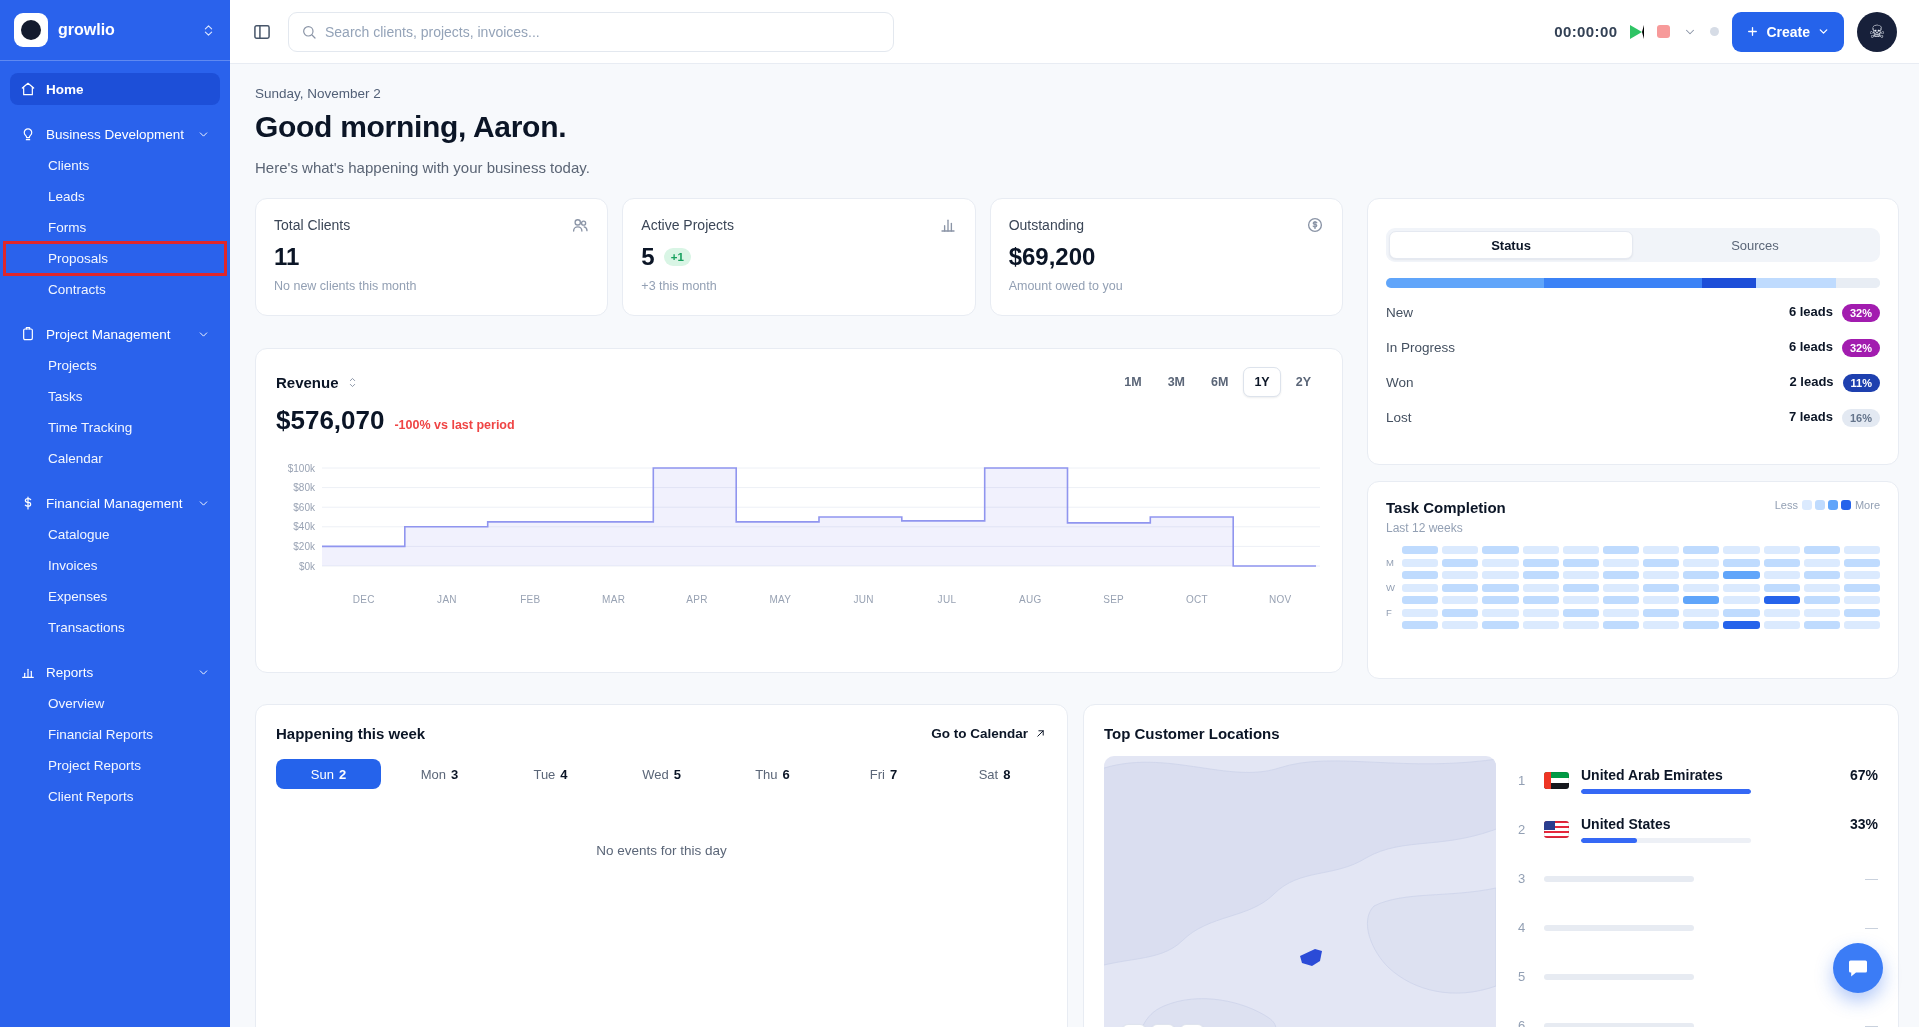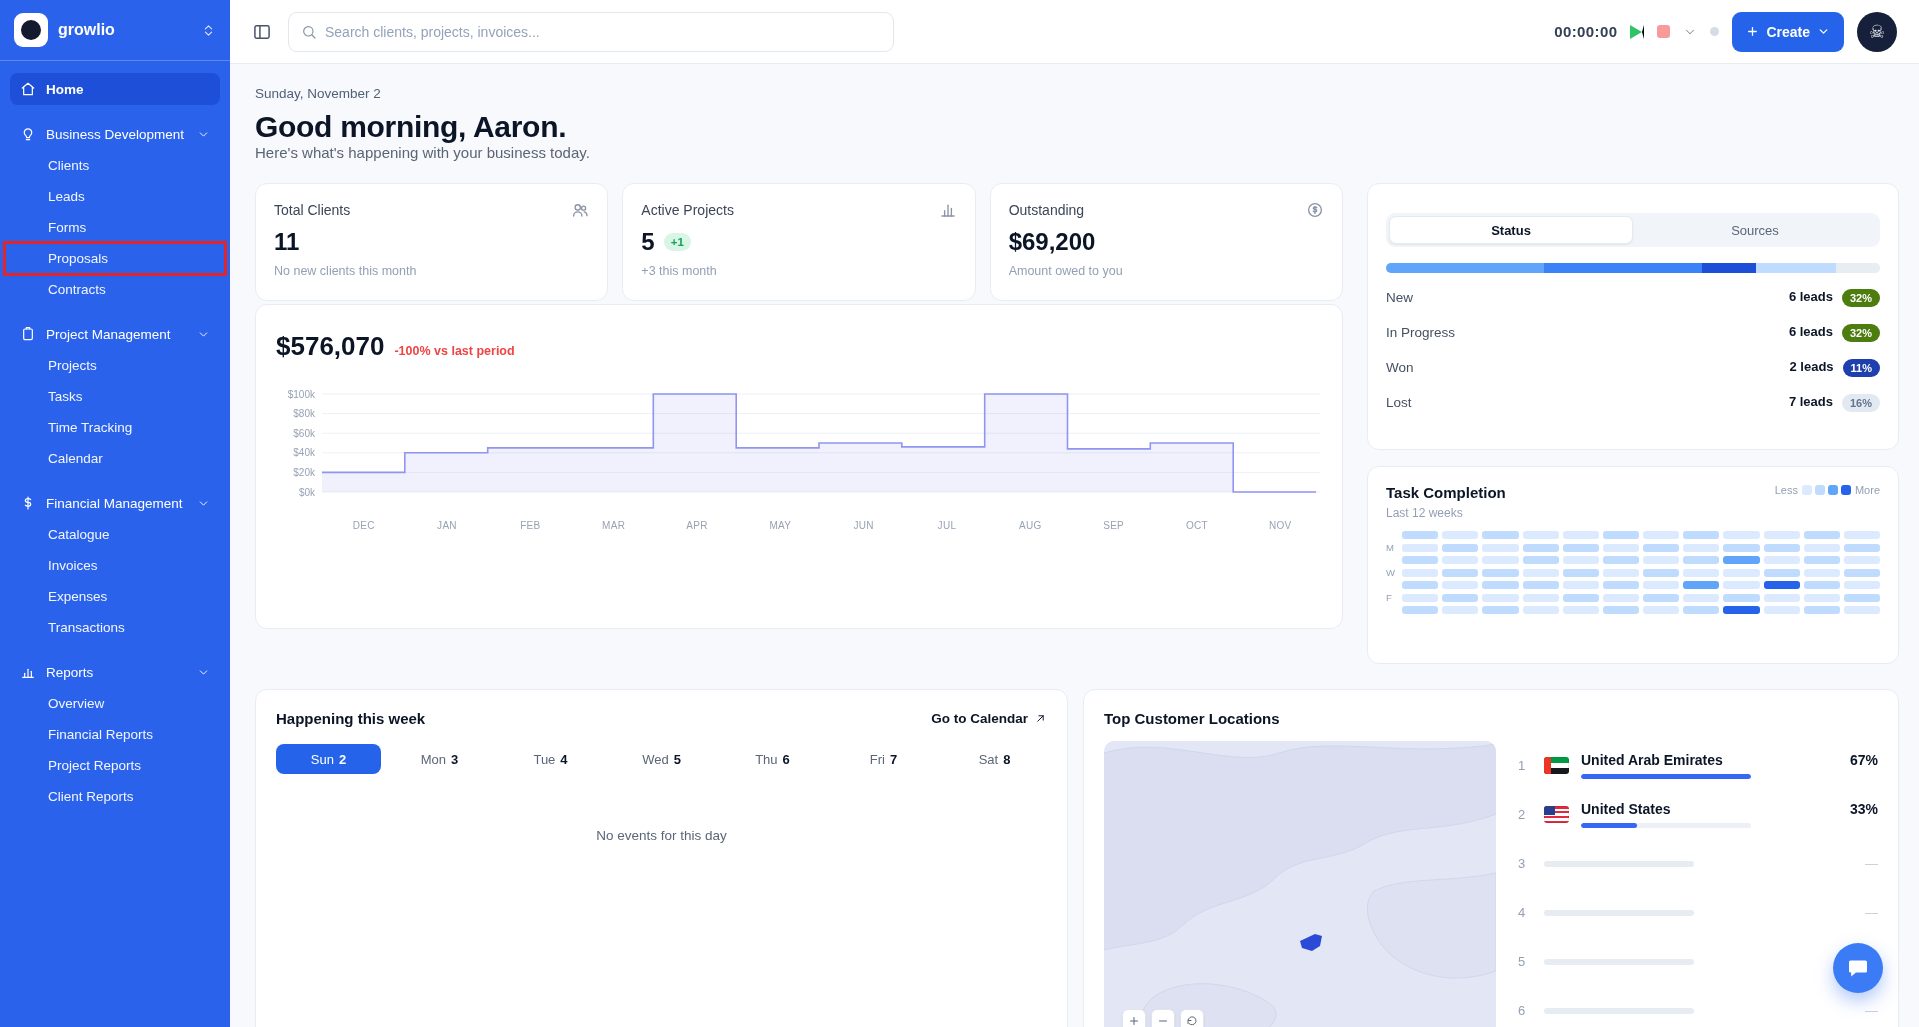--- a/index.html
+++ b/index.html
@@ -42,23 +42,23 @@
 .tb-chev svg{width:14px;height:14px}
 .tb-dot{width:9px;height:9px;border-radius:50%;background:#d6dce6}
 .create-btn{display:flex;align-items:center;gap:7px;background:#2563eb;color:#fff;border:none;border-radius:9px;height:40px;padding:0 14px;font-size:14px;font-weight:600;cursor:pointer;font-family:inherit}
 .create-btn .icon svg{width:13px;height:13px;stroke-width:2.4}
 .avatar{width:40px;height:40px;border-radius:50%;background:#17203a;display:flex;align-items:center;justify-content:center;color:#e9edf5;font-size:18px;cursor:pointer;border:none}
 
 
 .content{flex:1;padding:14px 20px 0 25px;overflow:hidden;background:#f7f9fc}
 .date-line{font-size:13.5px;color:#526077;margin-top:8px}
 .greeting{font-size:30px;font-weight:800;color:#0b1526;margin-top:9px;letter-spacing:-.3px}
-.subtitle{font-size:15px;color:#5b6575;margin-top:0}
+.subtitle{font-size:15px;color:#5b6575;margin-top:15px}
 .row-top{display:flex;gap:24px;margin-top:22px}
-.col-left{width:1088px;display:flex;flex-direction:column;gap:3px}
+.col-left{width:1088px;display:flex;flex-direction:column;gap:32px}
 .col-right{flex:1;display:flex;flex-direction:column;gap:16px}
 .card{background:#fff;border:1px solid #e8ecf3;border-radius:12px}
 
 
 .stats-row{display:flex;gap:14px}
 .stat{flex:1;height:118px;padding:17px 18px}
 .stat-top{display:flex;justify-content:space-between;align-items:center;color:#3b4657;font-size:14px;font-weight:500}
 .stat-ic{color:#8a94a6}
 .stat-ic svg{width:18px;height:18px}
 .stat-val-row{display:flex;align-items:center;gap:9px;margin-top:9px}
@@ -93,21 +93,21 @@
 .ltab{flex:1;height:28px;border:1px solid transparent;background:none;border-radius:7px;font-size:13px;color:#5b6678;cursor:pointer;font-family:inherit}
 .ltab.active{background:#fff;border:1px solid #e5e9f1;box-shadow:0 1px 2px rgba(15,23,42,.06);color:#0b1526;font-weight:600}
 .leads-bar{display:flex;height:10px;border-radius:999px;overflow:hidden;background:#e8edf4;margin-top:16px}
 .seg{height:100%}
 #leads-rows{margin-top:7px}
 .lead-row{display:flex;align-items:center;justify-content:space-between;height:35px}
 .lead-label{font-size:13.5px;color:#445060}
 .lead-right{display:flex;align-items:flex-start;gap:9px}
 .lead-count{font-size:13px;font-weight:700;color:#0b1526}
 .lead-badge{font-size:11px;font-weight:700;border-radius:999px;padding:3px 8px;min-width:26px;text-align:center}
-.lead-badge.mid{background:#4d7c0f;color:#fff}
+.lead-badge.mid{background:#a21caf;color:#fff}
 .lead-badge.dark{background:#1e40af;color:#fff}
 .lead-badge.light{background:#e3e9f2;color:#64748b}
 
 
 .task-card{height:198px;padding:17px 18px}
 .task-head{display:flex;align-items:flex-start}
 .task-sub{font-size:12px;color:#93a0b4;margin-top:5px}
 .heat-legend{margin-left:auto;display:flex;align-items:center;gap:4px;font-size:11px;color:#93a0b4}
 .heat-sw{width:10px;height:10px;border-radius:3px}
 #heat-grid{margin-top:11px;display:flex;flex-direction:column;gap:3px}
@@ -400,20 +400,38 @@
                   </span>
                 </div>
    <div class="stat-val-row">
                   <span class="stat-val">$69,200</span>
                 </div>
    <div class="stat-note">Amount owed to you</div>
  </div>
             </div>
 
           <div class="card rev-card">
+            <div class="rev-head">
+              <span class="rev-title">
+                <span>Revenue</span>
+                <span class="icon sort-ic">
+                    <svg viewBox="0 0 24 24">
+                      <path d="m8 8.5 4-4 4 4"></path>
+                      <path d="m8 15.5 4 4 4-4"></path>
+                    </svg>
+                  </span>
+              </span>
+              <div class="range-group" id="range-group">
+                  <button class="range">1M</button>
+                  <button class="range">3M</button>
+                  <button class="range">6M</button>
+                  <button class="range active">1Y</button>
+                  <button class="range">2Y</button>
+                </div>
+            </div>
             <div class="rev-val-row">
               <span class="rev-val">$576,070</span>
               <span class="rev-delta">-100% vs last period</span>
             </div>
             <svg id="rev-svg" viewBox="0 0 1046 134">
                 <line x1="46" x2="1044" y1="8" y2="8" class="gl"></line>
                 <text x="39" y="11.5" class="yl">$100k</text>
                 <line x1="46" x2="1044" y1="27.6" y2="27.6" class="gl"></line>
                 <text x="39" y="31.1" class="yl">$80k</text>
                 <line x1="46" x2="1044" y1="47.2" y2="47.2" class="gl"></line>

